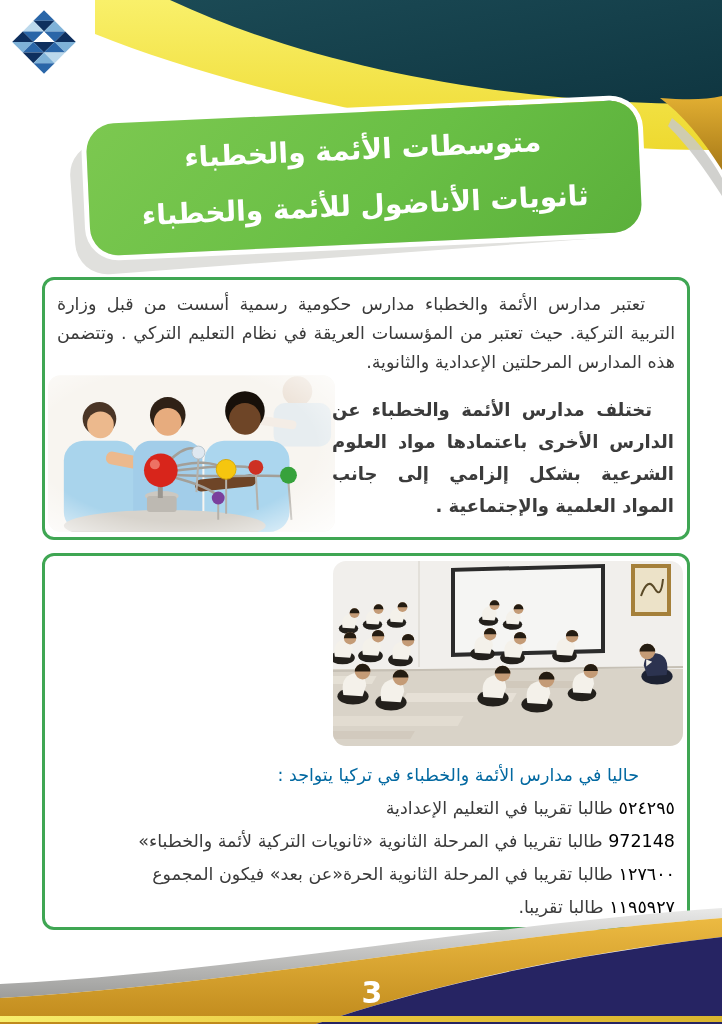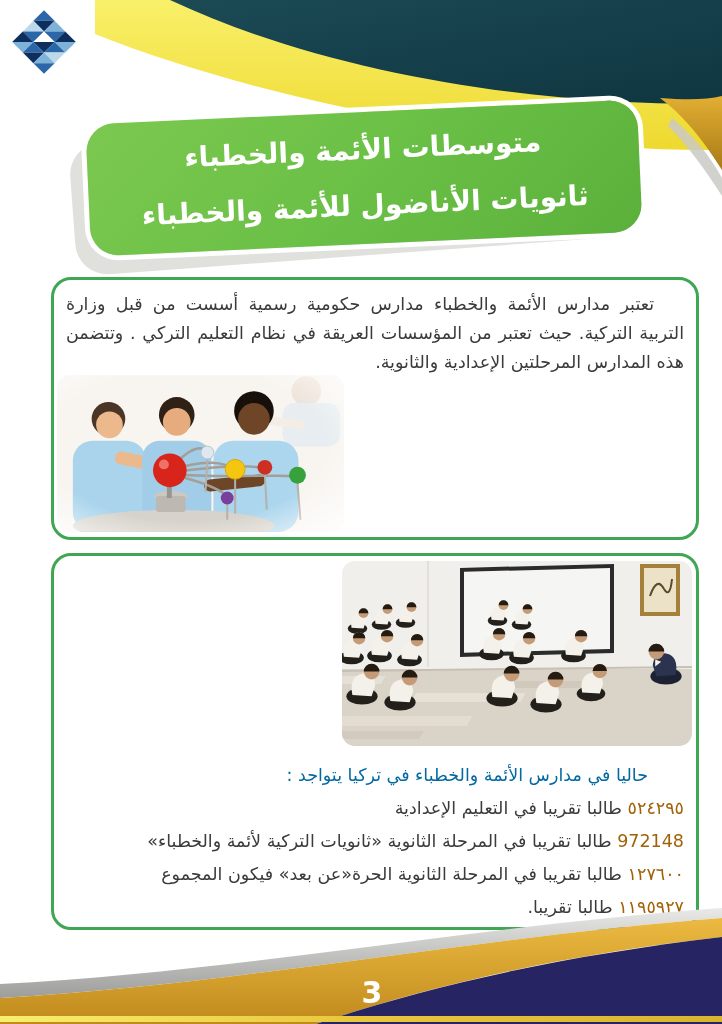--- a/index.html
+++ b/index.html
@@ -15,36 +15,36 @@
   
   .banner-shadow{top:124px;left:72px;width:564px;height:132px;background:#e0e0dd;
                  border-radius:32px;transform:rotate(-4.2deg);}
   .banner{top:112px;left:88px;width:552px;height:132px;border-radius:28px;
           background:linear-gradient(135deg,#7cc850 0%,#69bf45 55%,#5bb03b 100%);
           transform:rotate(-2.6deg);box-shadow:0 0 0 5px #ffffff;
           display:flex;flex-direction:column;justify-content:center;align-items:center;}
   .banner div{color:#ffffff;font-weight:bold;font-size:28px;line-height:56px;direction:rtl;text-align:center;}
 
   
-  .gbox{background:#ffffff;border:3px solid #3fa653;border-radius:20px;margin-left:9px;}
+  .gbox{background:#ffffff;border:3px solid #3fa653;border-radius:12px;}
   #box1{top:277px;left:42px;width:642px;height:257px;}
   #box2{top:553px;left:42px;width:642px;height:371px;}
 
   .para{direction:rtl;text-align:justify;font-size:17.5px;line-height:1.66;color:#3b3b3b;}
   #p1{top:10px;right:12px;left:12px;text-indent:30px;}
   #p2{top:114px;right:13px;width:342px;font-weight:bold;font-size:18px;line-height:1.78;text-indent:22px;}
   #p3{top:12px;left:10px;width:272px;line-height:1.8;text-indent:34px;}
 
   #photo1{top:95px;left:3px;width:287px;height:157px;border-radius:13px;overflow:hidden;}
   #photo2{top:5px;right:4px;width:350px;height:185px;border-radius:13px;overflow:hidden;}
 
   #stats{left:12px;right:12px;top:203px;direction:rtl;font-size:17.5px;line-height:33px;}
   #stats .heading{text-align:right;text-indent:36px;color:#0369a1;}
   #stats .row{text-align:right;}
-  #stats .num{color:#a16207;}
+  #stats .num{color:#000000;}
 
   
   #bottom-deco{bottom:0;left:0;width:722px;height:124px;pointer-events:none;}
 </style>
 </head>
 <body>
 
 <div class="page">
 
   <svg id="top-deco" class="abs" viewBox="0 0 722 300" width="722" height="300">
@@ -152,20 +152,21 @@
         <circle cx="108" cy="90" r="5" fill="#f28577" opacity="0.8"></circle>
         <circle cx="152" cy="78" r="6.5" fill="#dfe8f0" stroke="#b8c4cc"></circle>
         <circle cx="180" cy="95" r="10" fill="#f5c60f" stroke="#d8a90a"></circle>
         <circle cx="172" cy="124" r="6.5" fill="#7a3f9d"></circle>
         <circle cx="210" cy="93" r="7.5" fill="#cd3023"></circle>
         <circle cx="243" cy="101" r="8.5" fill="#37a23c"></circle>
         <rect width="290" height="158" fill="url(#pf1)"></rect>
       </svg>
     </div>
 
+    <div id="p2" class="abs para">تختلف مدارس الأئمة والخطباء عن الدارس الأخرى باعتمادها مواد العلوم الشرعية بشكل إلزامي إلى جانب المواد العلمية والإجتماعية .</div>
   </div>
 
   <div id="box2" class="abs gbox">
 
     <div id="photo2" class="abs">
       <svg viewBox="0 0 350 185" width="350" height="185">
         <defs>
           <g id="stu">
             <ellipse cx="10" cy="26" rx="13" ry="7" fill="#23201c"></ellipse>
             <path d="M2,25 Q-1,10 10,7 Q20,6 21,17 L18,26 Z" fill="#f4f1ea"></path>

